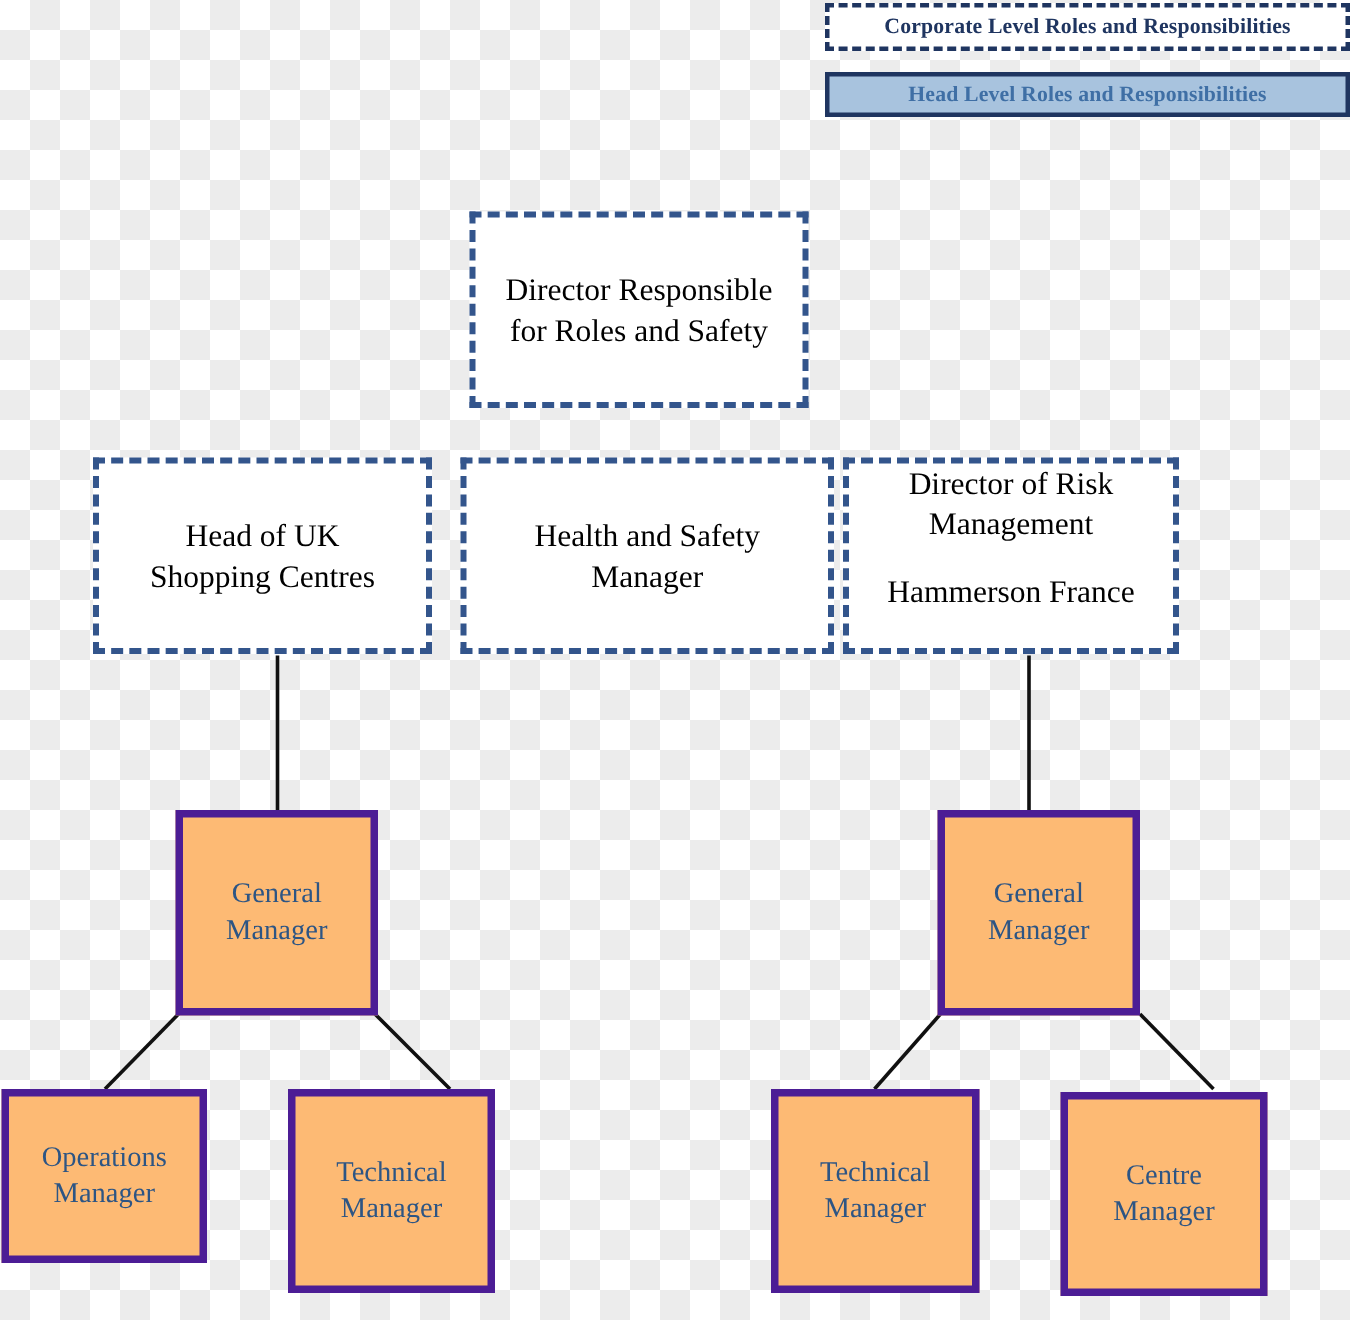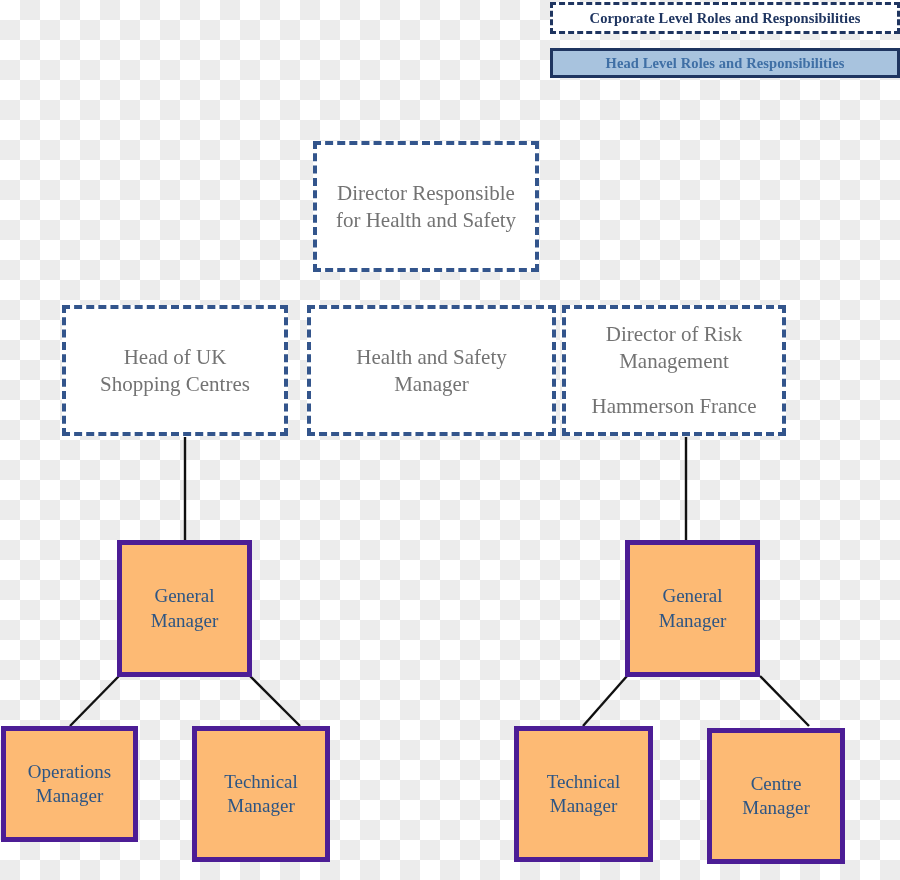--- a/index.html
+++ b/index.html
@@ -38,21 +38,21 @@
 
   
   .node {
     position: absolute;
     box-sizing: border-box;
     display: flex;
     flex-direction: column;
     align-items: center;
     justify-content: center;
     text-align: center;
-    color: #737373;
+    color: #000000;
     line-height: 1.28;
   }
   .node .line {
     display: block;
     white-space: nowrap;
   }
   .node .spacer {
     display: block;
     height: 0.85em;
   }
@@ -126,34 +126,34 @@
   <div class="legend-item" id="legend-corporate">
     <span>Corporate Level Roles and Responsibilities</span>
   </div>
 
   <div class="legend-item" id="legend-site">
     <span>Head Level Roles and Responsibilities</span>
   </div>
 
   <div class="node corporate" style="left:313px; top:141px; width:226px; height:131px;">
     <span class="line">Director Responsible</span>
-    <span class="line">for Health and Safety</span>
+    <span class="line">for Roles and Safety</span>
   </div>
 
   <div class="node corporate" style="left:62px; top:305px; width:226px; height:131px;">
     <span class="line">Head of UK</span>
     <span class="line">Shopping Centres</span>
   </div>
 
   <div class="node corporate" style="left:307px; top:305px; width:249px; height:131px;">
     <span class="line">Health and Safety</span>
     <span class="line">Manager</span>
   </div>
 
-  <div class="node corporate" style="left:562px; top:305px; width:224px; height:131px; justify-content:flex-start; padding-top:12px;">
+  <div class="node corporate" style="left:562px; top:305px; width:224px; height:131px; justify-content:flex-start; ">
     <span class="line">Director of Risk</span>
     <span class="line">Management</span>
     <span class="spacer"></span>
     <span class="line">Hammerson France</span>
   </div>
 
   <div class="node site" style="left:117px; top:540px; width:135px; height:137px;">
     <span class="line">General</span>
     <span class="line">Manager</span>
   </div>

